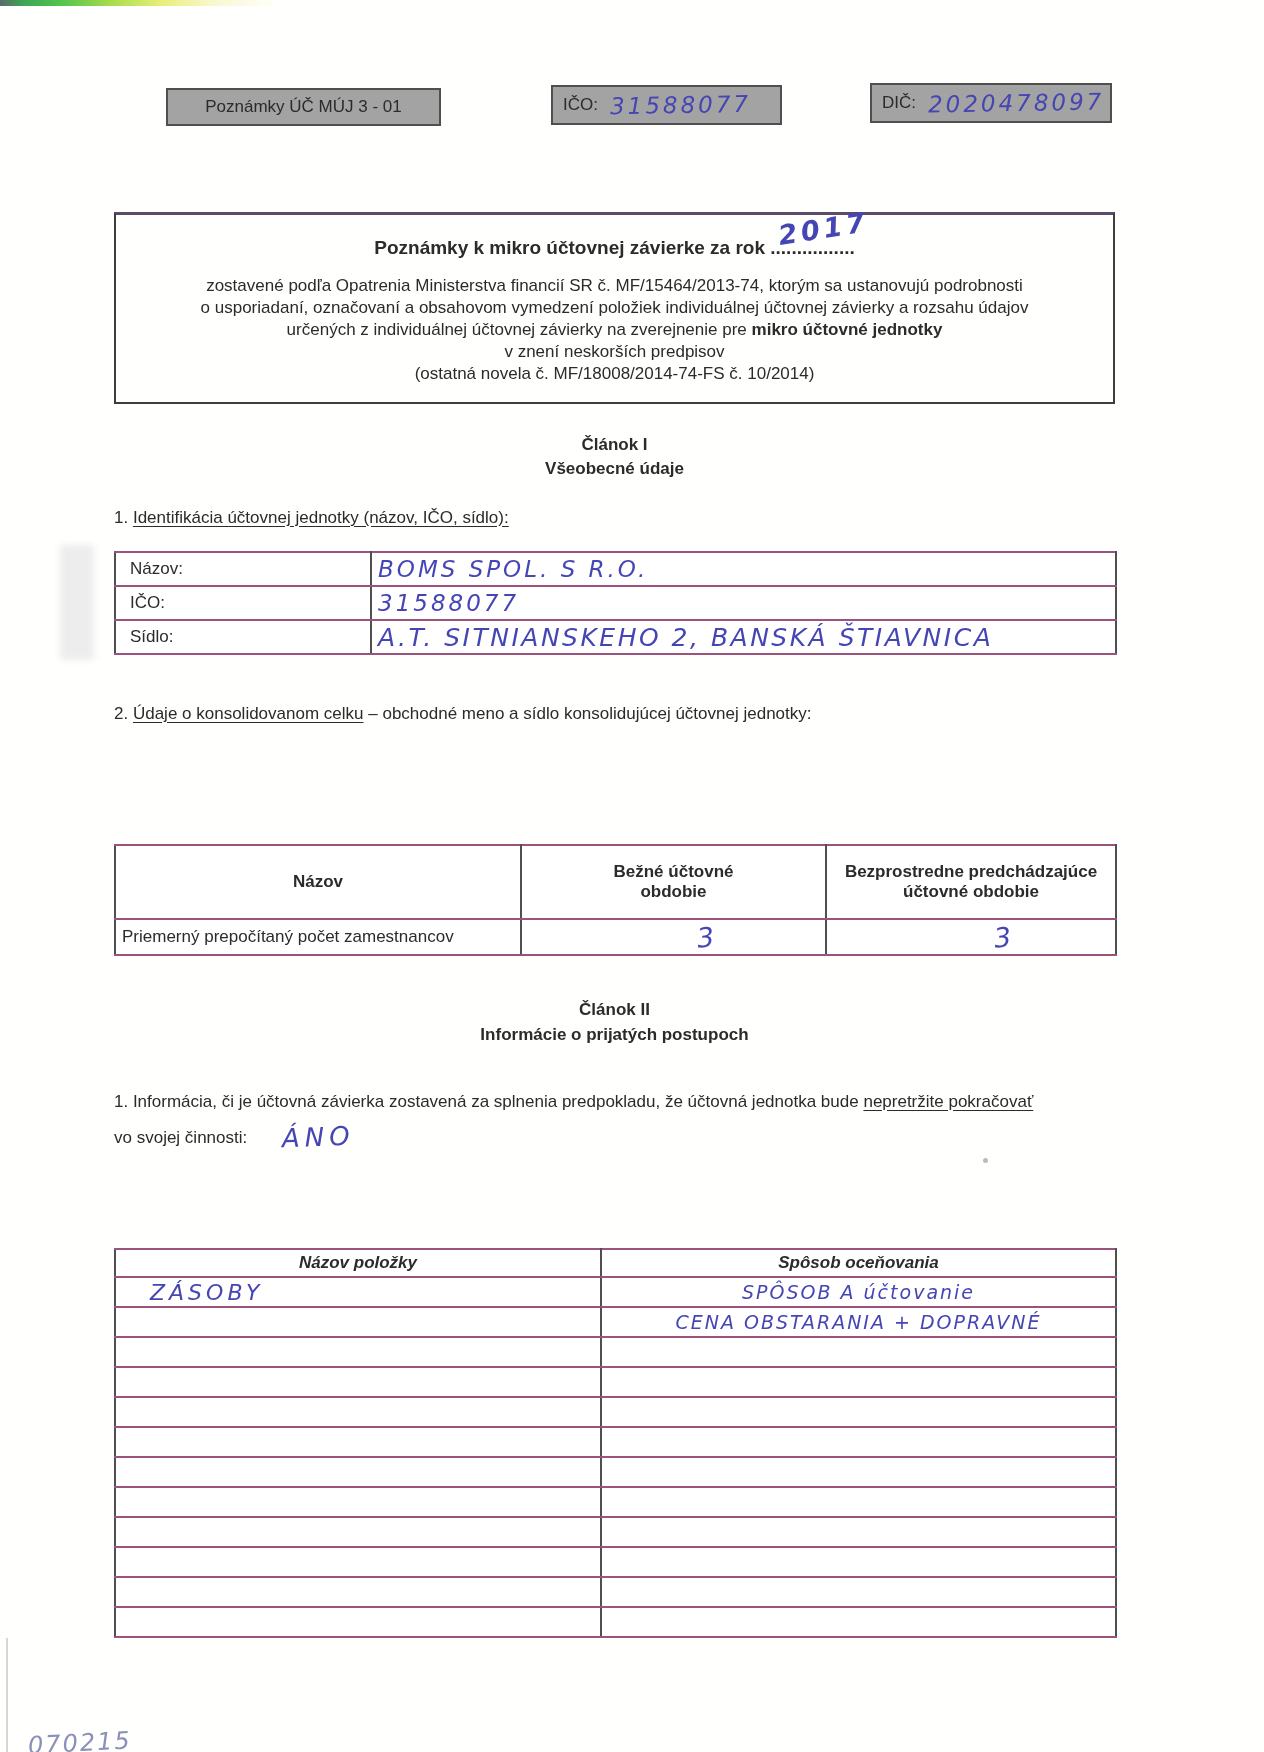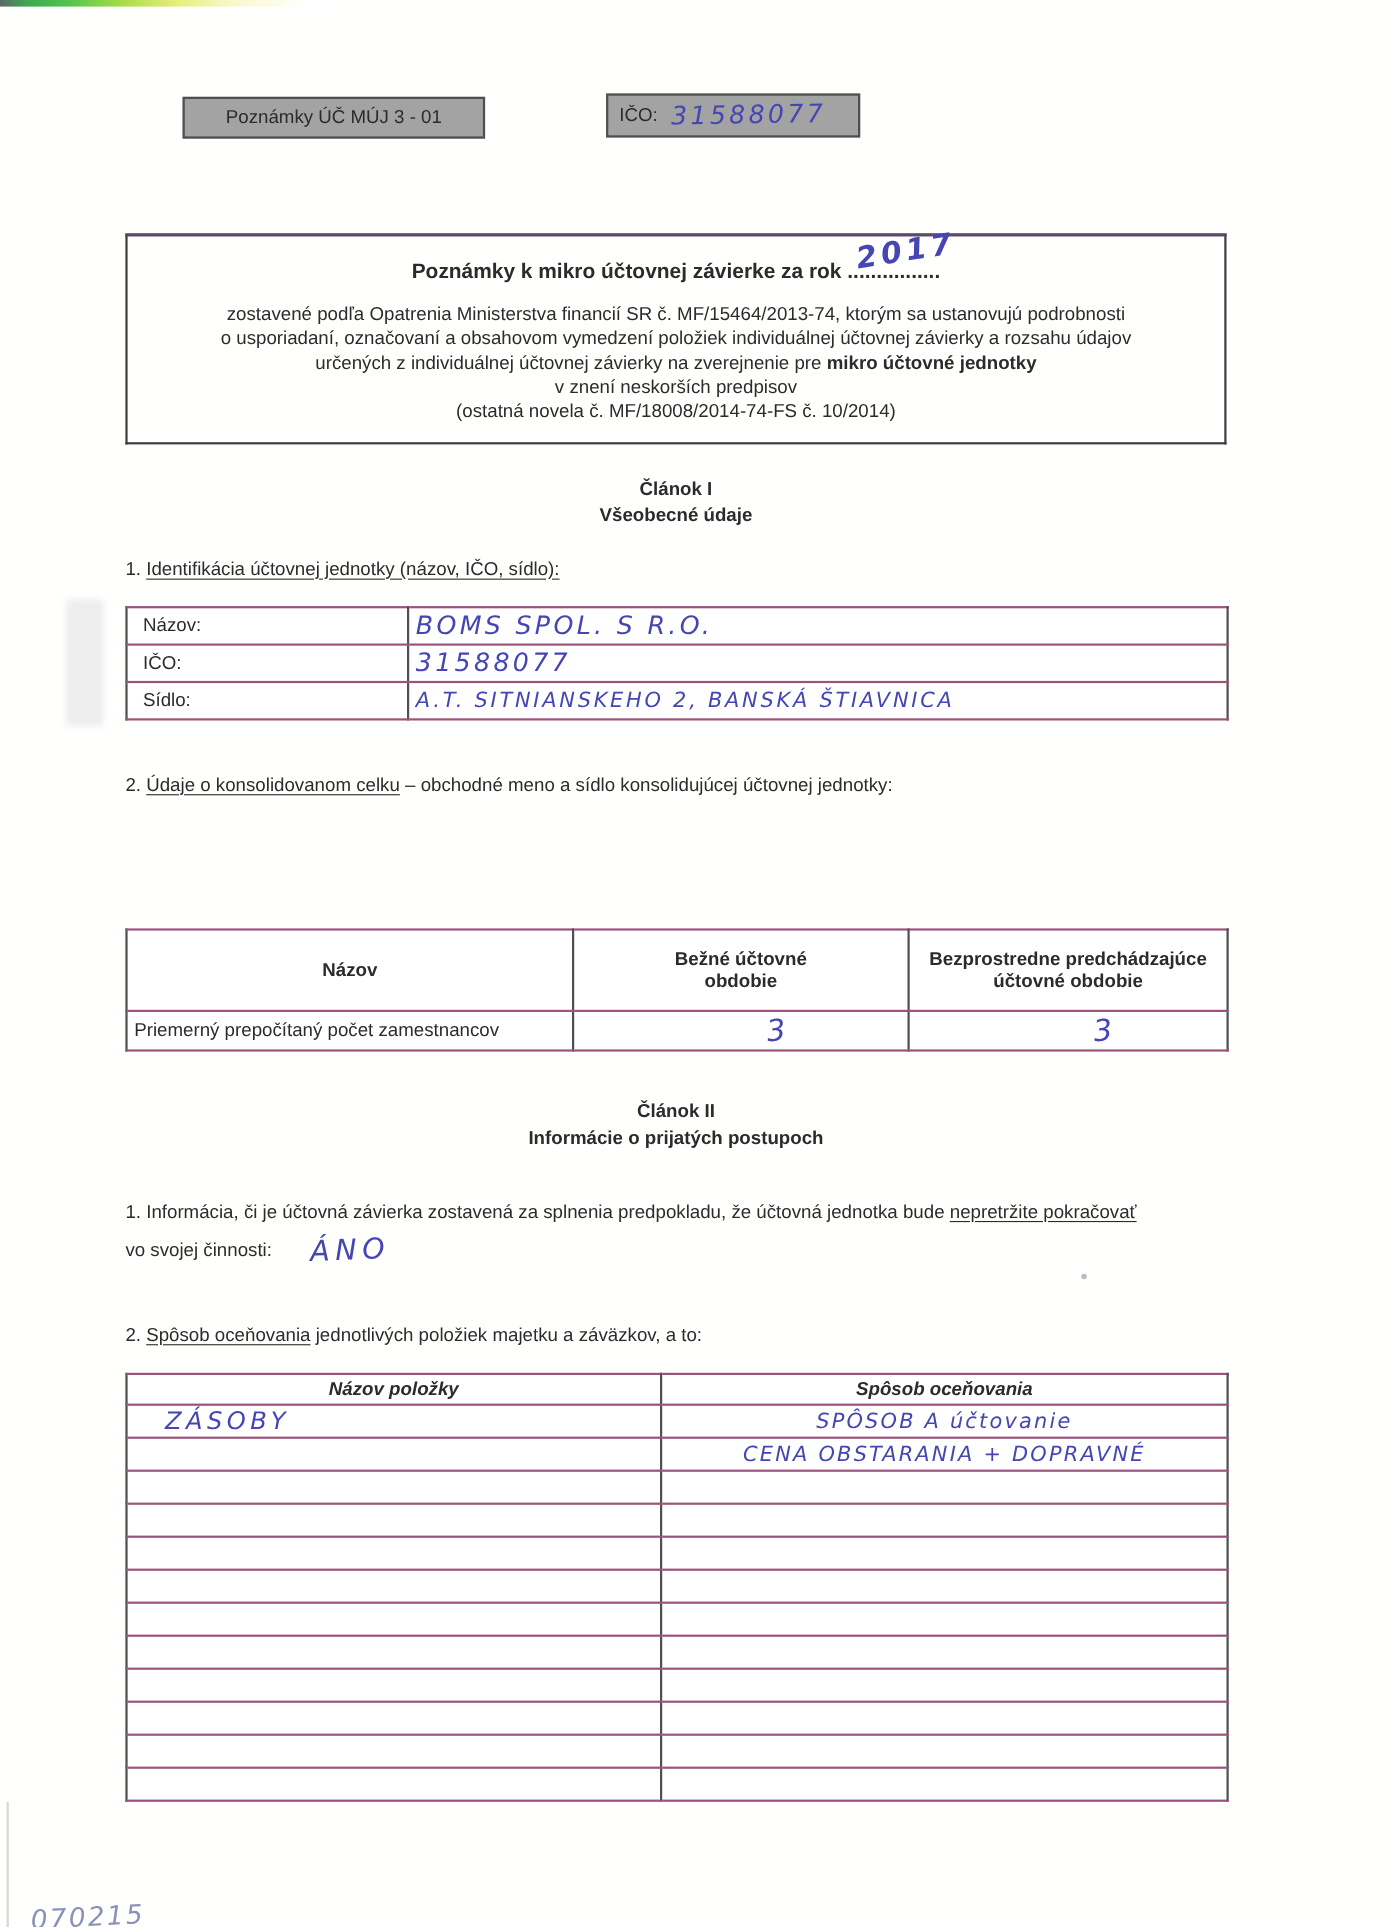--- a/index.html
+++ b/index.html
@@ -21,21 +21,21 @@
   
   .hdr-box{ position:absolute; border:2px solid #4f4f4f; box-sizing:border-box; display:flex; align-items:center; background:#a3a3a3; }
   .hdr-code{ left:166px; top:88px; width:275px; height:38px; justify-content:center; font-size:17px; }
   .hdr-ico { left:551px; top:85px; width:231px; height:40px; padding-left:10px; font-size:17px; }
   .hdr-dic { left:870px; top:83px; width:242px; height:40px; padding-left:10px; font-size:17px; }
   
   .hw{ font-family:"DejaVu Sans", sans-serif; font-style:italic; color:#4545b4; }
   .hw-id{ font-size:23px; letter-spacing:3px; margin-left:12px; transform:rotate(-1deg); display:inline-block; }
   .hw-year{ position:absolute; right:-14px; top:-24px; font-size:27px; letter-spacing:4px; transform:rotate(-9deg); }
   .hw-name{ font-size:23px; letter-spacing:3px; }
-  .hw-sidlo{ font-size:19px; letter-spacing:2.5px; }
+  .hw-sidlo{ font-size:25px; letter-spacing:2.5px; }
   .hw-3{ font-size:27px; transform:rotate(-6deg); display:inline-block; }
   .hw-ano{ font-size:26px; letter-spacing:5px; margin-left:30px; display:inline-block; transform:rotate(-2deg); position:relative; top:3px; }
   .hw-zasoby{ font-size:22px; letter-spacing:4px; }
   .hw-method{ font-size:19px; letter-spacing:2px; }
   .corner-hw{ position:absolute; left:28px; top:1729px; font-size:24px; letter-spacing:2px; color:#8a90b8; transform:rotate(-3deg); font-family:"DejaVu Sans", sans-serif; font-style:italic; }
   
   .title-box{
     position:absolute; left:114px; top:212px; width:1001px; height:192px; box-sizing:border-box;
     border:2px solid #3d3d3d; border-top:3px solid #5c4a6a;
     text-align:center; padding-top:22px;
@@ -79,20 +79,24 @@
   <div class="speck-gray"></div>
   <div class="edge-line"></div>
 
   <div class="hdr-box hdr-code">
     <span>Poznámky ÚČ MÚJ 3 - 01</span>
   </div>
   <div class="hdr-box hdr-ico">
     <span>IČO:</span>
     <span class="hw hw-id">31588077</span>
   </div>
+  <div class="hdr-box hdr-dic">
+    <span>DIČ:</span>
+    <span class="hw hw-id">2020478097</span>
+  </div>
 
   <div class="title-box">
     <div class="tb-title">
       <span>Poznámky k mikro účtovnej závierke za rok</span>
       <span class="dots-wrap">
         <span>................</span>
         <span class="hw hw-year">2017</span>
       </span>
     </div>
     <div class="tb-line">zostavené podľa Opatrenia Ministerstva financií SR č. MF/15464/2013-74, ktorým sa ustanovujú podrobnosti</div>
@@ -170,25 +174,20 @@
 
   <div class="item" style="top:1092px;">
     <span>1. Informácia, či je účtovná závierka zostavená za splnenia predpokladu, že účtovná jednotka bude</span>
     <span class="u">nepretržite pokračovať</span>
   </div>
   <div class="item" style="top:1119px;">
     <span>vo svojej činnosti:</span>
     <span class="hw hw-ano">ÁNO</span>
   </div>
 
-  <div class="item" style="top:1204px;">
-    <span>2.</span>
-    <span class="u">Spôsob oceňovania</span>
-    <span>jednotlivých položiek majetku a záväzkov, a to:</span>
-  </div>
 
   <table class="t-val">
     <colgroup>
         <col style="width:486px;">
         <col style="width:515px;">
       </colgroup>
     <tbody>
         <tr>
       <th>Názov položky</th>
       <th>Spôsob oceňovania</th>

